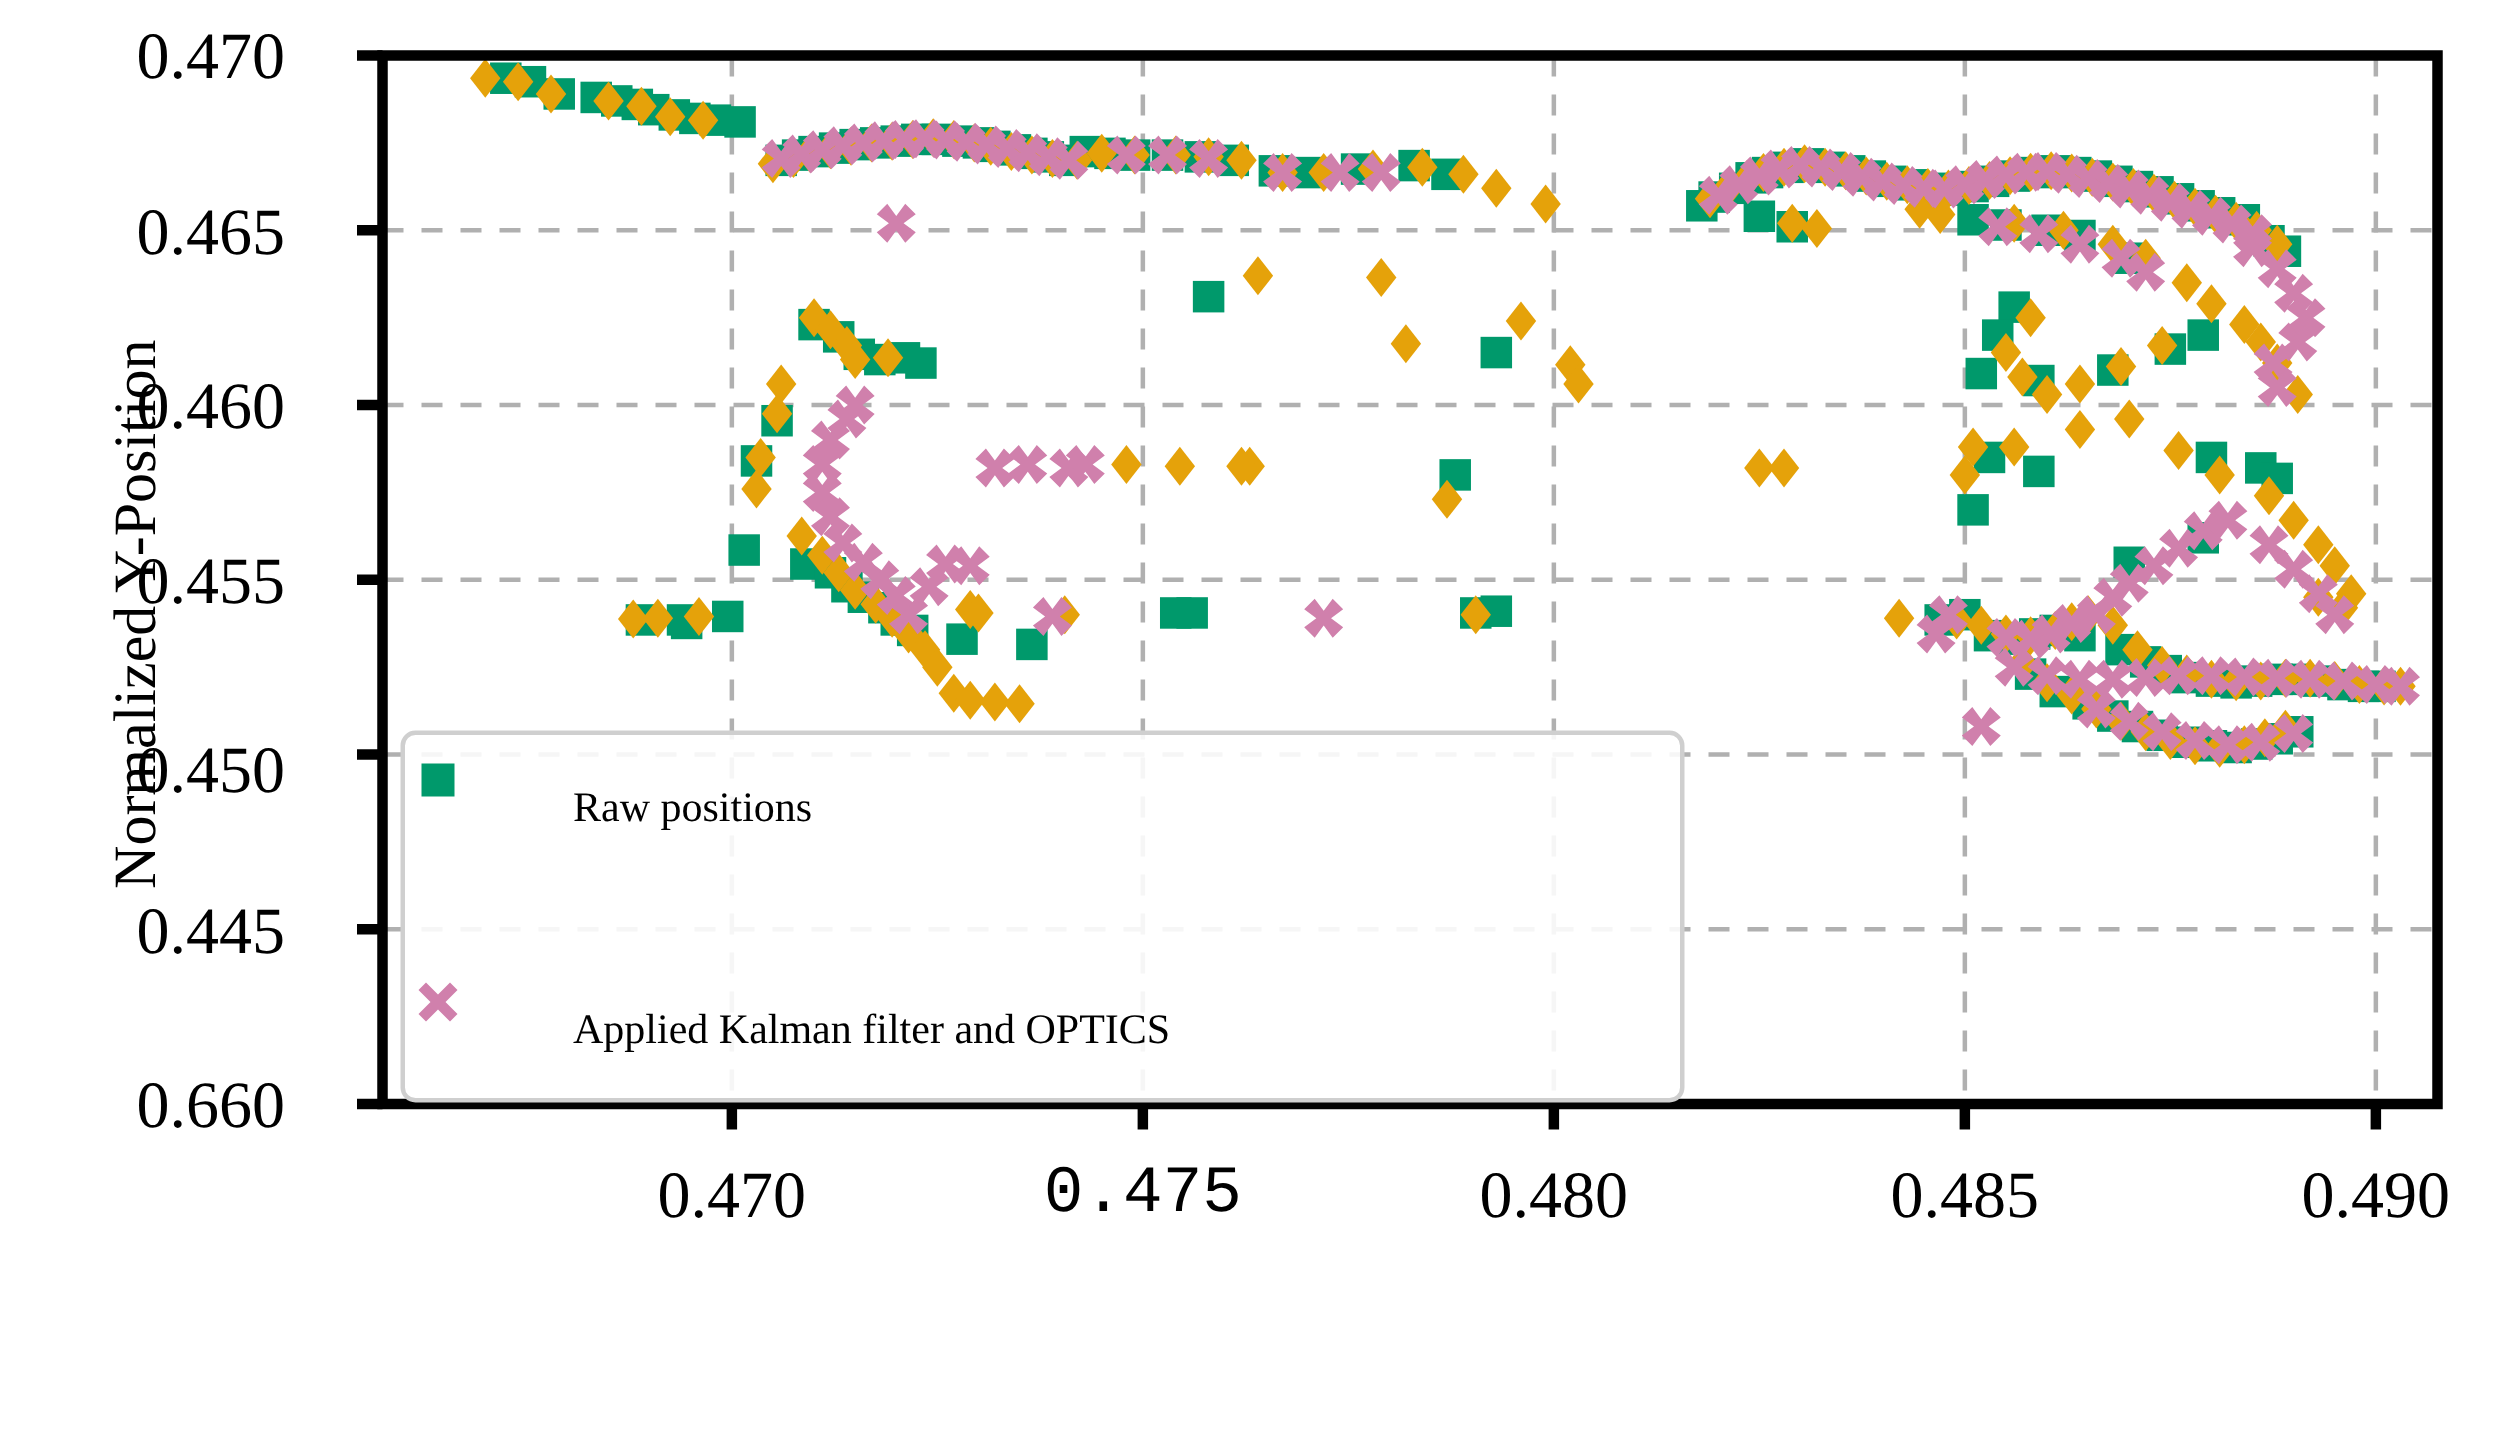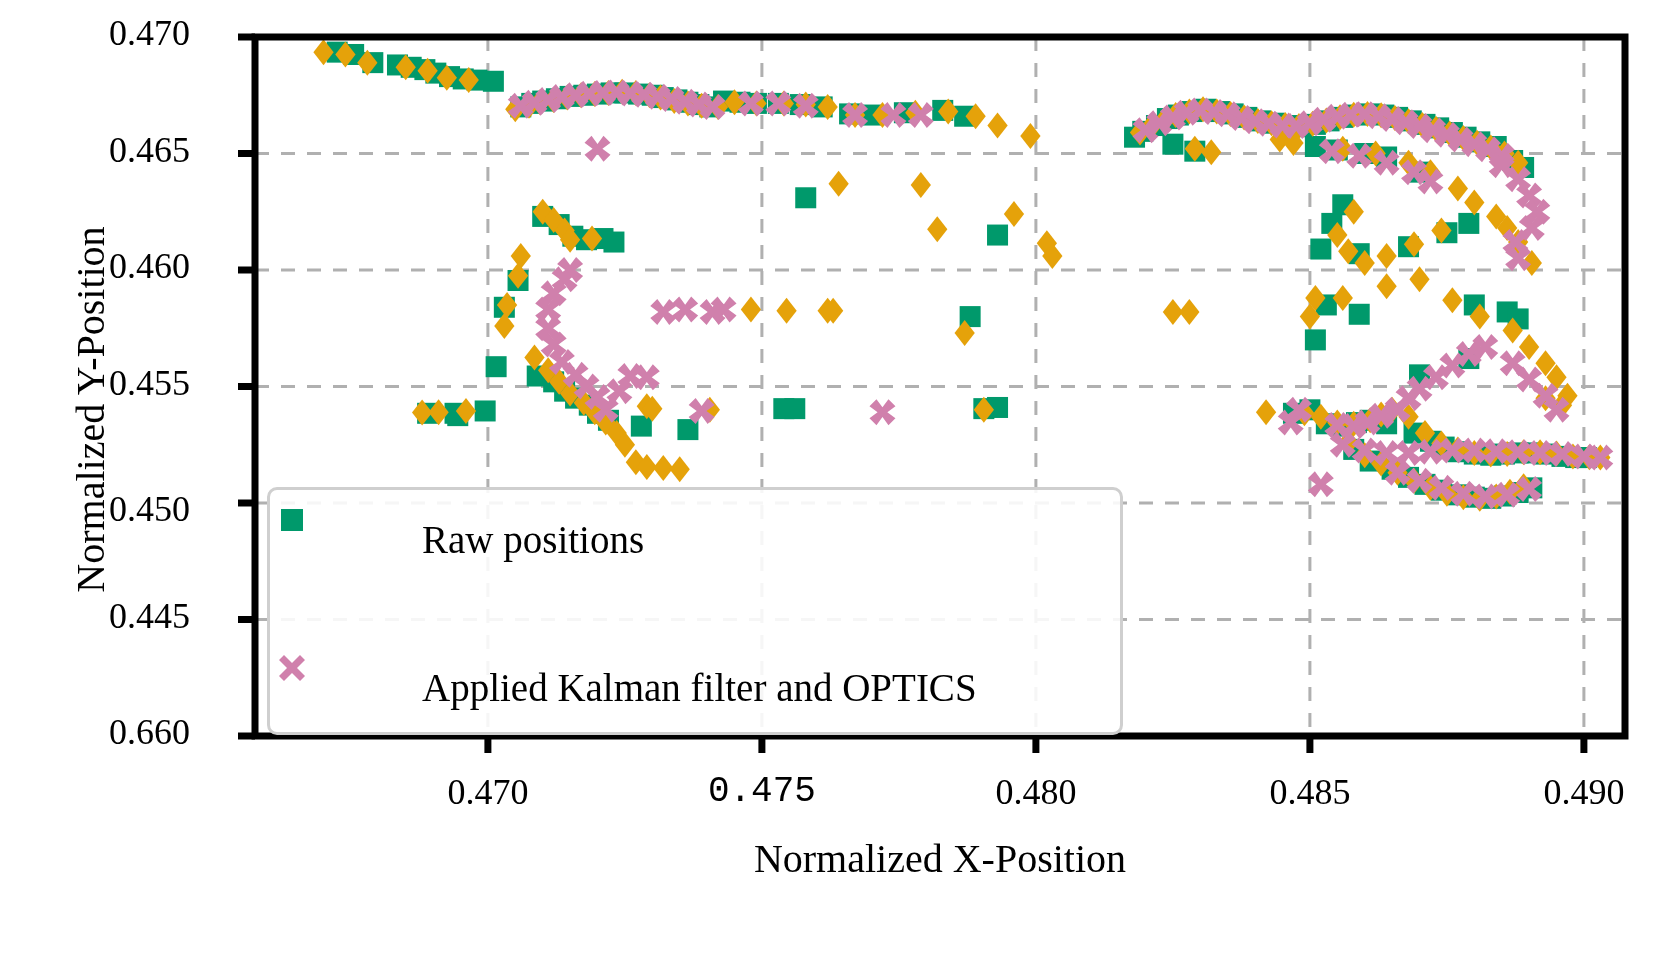--- a/index.html
+++ b/index.html
@@ -12,21 +12,21 @@
     font-family:"Liberation Serif","DejaVu Serif",serif;
     white-space:nowrap;
   }
   #ylabel{
     left:-260px;top:386px;width:700px;text-align:center;
     transform:rotate(-90deg);transform-origin:center center;
   }
   #xlabel{left:255px;top:835px;width:1370px;text-align:center;}
 
   .tick-label{
-    position:absolute;color:#000;font-size:36px;
+    position:absolute;color:#000;font-size:44px;
     font-family:"Liberation Serif","DejaVu Serif",serif;
     white-space:nowrap;
   }
   .ytick-label{right:0;text-align:right;width:100%;}
   #ytick-wrap{position:absolute;left:70px;top:0;width:120px;height:962px;}
   #xtick-wrap{position:absolute;left:0;top:0;width:1662px;height:962px;}
   .xtick-label{transform:translateX(-50%);text-align:center;}
 
   svg{position:absolute;left:0;top:0;}
 
@@ -37,23 +37,22 @@
     box-sizing:border-box;
   }
   .legend-row{
     position:absolute;left:0;width:100%;height:82px;
     display:flex;align-items:center;
   }
   .legend-marker{
     width:112px;display:flex;align-items:center;justify-content:center;
   }
   .legend-text{
-    font-size:39px;color:#000;white-space:nowrap;
+    font-size:28px;color:#000;white-space:nowrap;
     font-family:"Liberation Serif","DejaVu Serif",serif;
-    margin-left:40px;
   }
 </style>
 </head>
 <body>
 
 <div id="root">
 
   <svg id="plot" width="1662" height="962">
       <g>
         <line x1="487.8999999999985" y1="37" x2="487.8999999999985" y2="736" stroke="#b0b0b0" stroke-width="3" stroke-dasharray="14 12"></line>
@@ -528,21 +527,20 @@
         <line x1="255" y1="619.4999999999998" x2="238" y2="619.4999999999998" stroke="#000" stroke-width="7"></line>
         <line x1="255" y1="502.99999999999955" x2="238" y2="502.99999999999955" stroke="#000" stroke-width="7"></line>
         <line x1="255" y1="386.4999999999994" x2="238" y2="386.4999999999994" stroke="#000" stroke-width="7"></line>
         <line x1="255" y1="269.99999999999915" x2="238" y2="269.99999999999915" stroke="#000" stroke-width="7"></line>
         <line x1="255" y1="153.49999999999886" x2="238" y2="153.49999999999886" stroke="#000" stroke-width="7"></line>
         <line x1="255" y1="37" x2="238" y2="37" stroke="#000" stroke-width="7"></line>
       </g>
     </svg>
 
   <div class="axis-label" id="ylabel">Normalized Y-Position</div>
-  <div class="axis-label" id="xlabel">Normalized X-Position</div>
 
   <div id="ytick-wrap">
       <div class="tick-label ytick-label" style="top: 711px;">0.660</div>
       <div class="tick-label ytick-label" style="top: 594.5px;">0.445</div>
       <div class="tick-label ytick-label" style="top: 488px;">0.450</div>
       <div class="tick-label ytick-label" style="top: 361.5px;">0.455</div>
       <div class="tick-label ytick-label" style="top: 245px;">0.460</div>
       <div class="tick-label ytick-label" style="top: 128.5px;">0.465</div>
       <div class="tick-label ytick-label" style="top: 12px;">0.470</div>
     </div>

